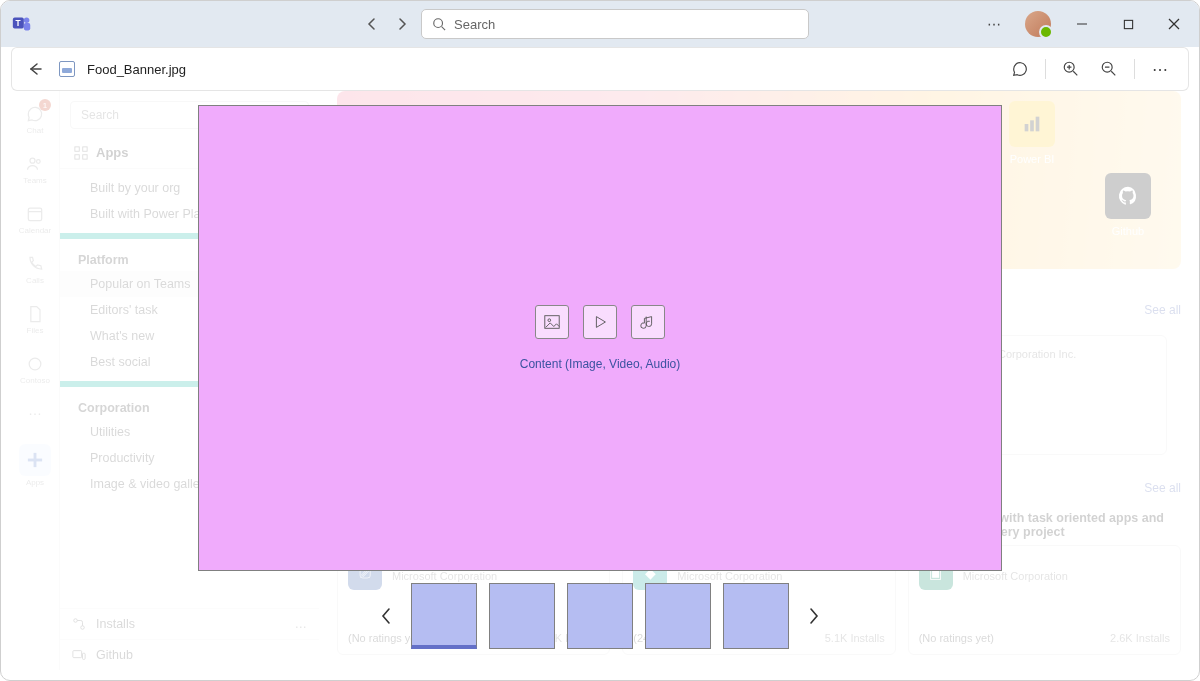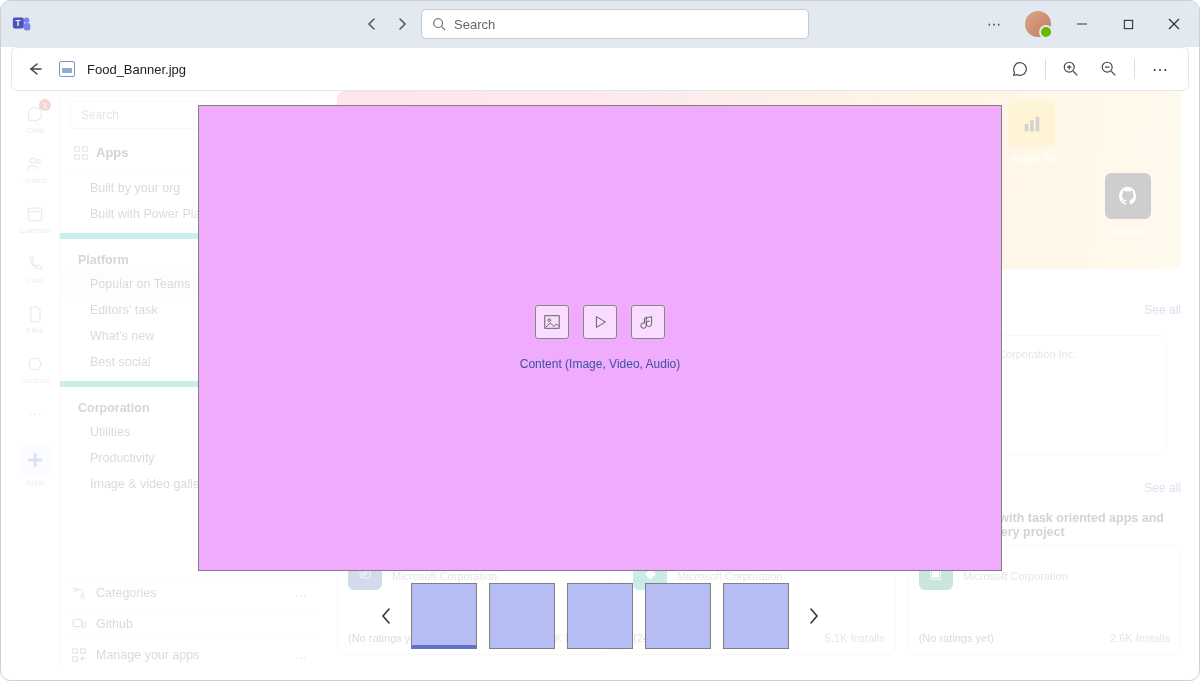--- a/index.html
+++ b/index.html
@@ -280,39 +280,29 @@
         <div class="side-link">Image &amp; video galleries</div>
       </div>
 
       <div class="side-bottom">
         <div class="row">
           <svg viewBox="0 0 16 16">
               <circle cx="4" cy="4" r="2" stroke="currentColor" fill="none"></circle>
               <circle cx="12" cy="12" r="2" stroke="currentColor" fill="none"></circle>
               <path d="M6 4h4a2 2 0 0 1 2 2v4" stroke="currentColor" fill="none"></path>
             </svg>
-          <span>Categories</span>
+          <span>Installs</span>
           <span class="dots">…</span>
         </div>
         <div class="row">
           <svg viewBox="0 0 16 16">
               <rect x="1" y="3" width="10" height="8" rx="1" stroke="currentColor" fill="none"></rect>
               <rect x="12" y="6" width="3" height="7" rx="1" stroke="currentColor" fill="none"></rect>
             </svg>
           <span>Github</span>
-        </div>
-        <div class="row">
-          <svg viewBox="0 0 16 16">
-              <rect x="1" y="1" width="5" height="5" stroke="currentColor" fill="none"></rect>
-              <rect x="10" y="1" width="5" height="5" stroke="currentColor" fill="none"></rect>
-              <rect x="1" y="10" width="5" height="5" stroke="currentColor" fill="none"></rect>
-              <path d="M12 9v6M9 12h6" stroke="currentColor"></path>
-            </svg>
-          <span>Manage your apps</span>
-          <span class="dots">…</span>
         </div>
       </div>
     </div>
 
     <div class="main-area">
       <div class="hero">
         <div class="hero-card">
           <div class="hero-icon yellow">
               <svg width="22" height="22" viewBox="0 0 24 24">
                 <rect x="4" y="12" width="4" height="8" fill="#333"></rect>

